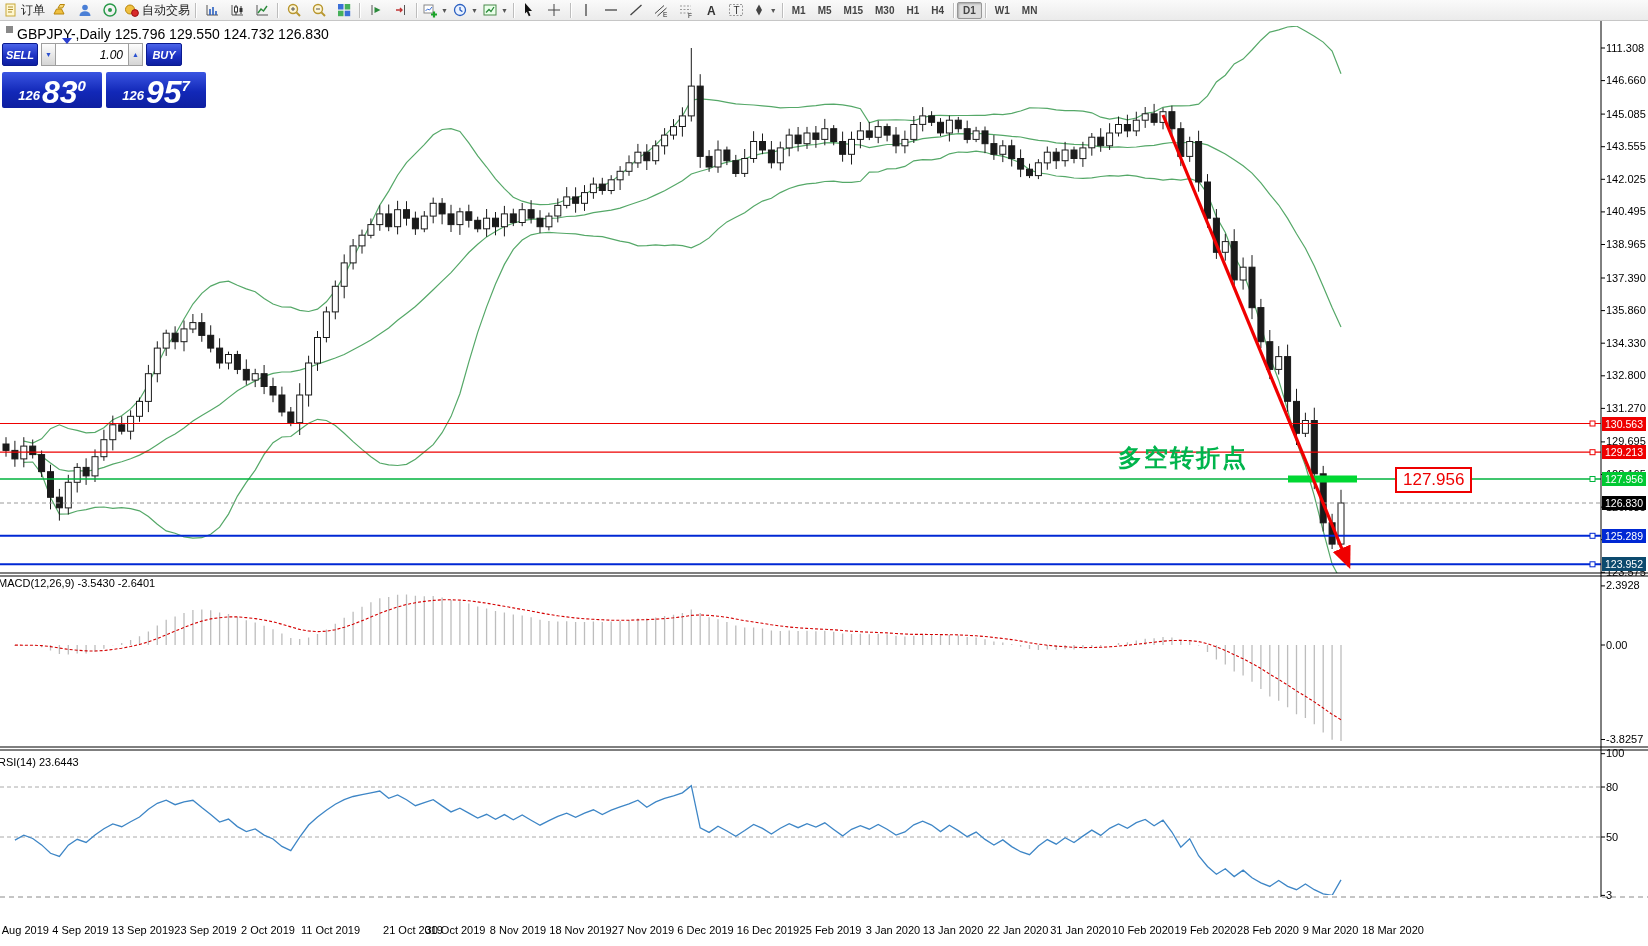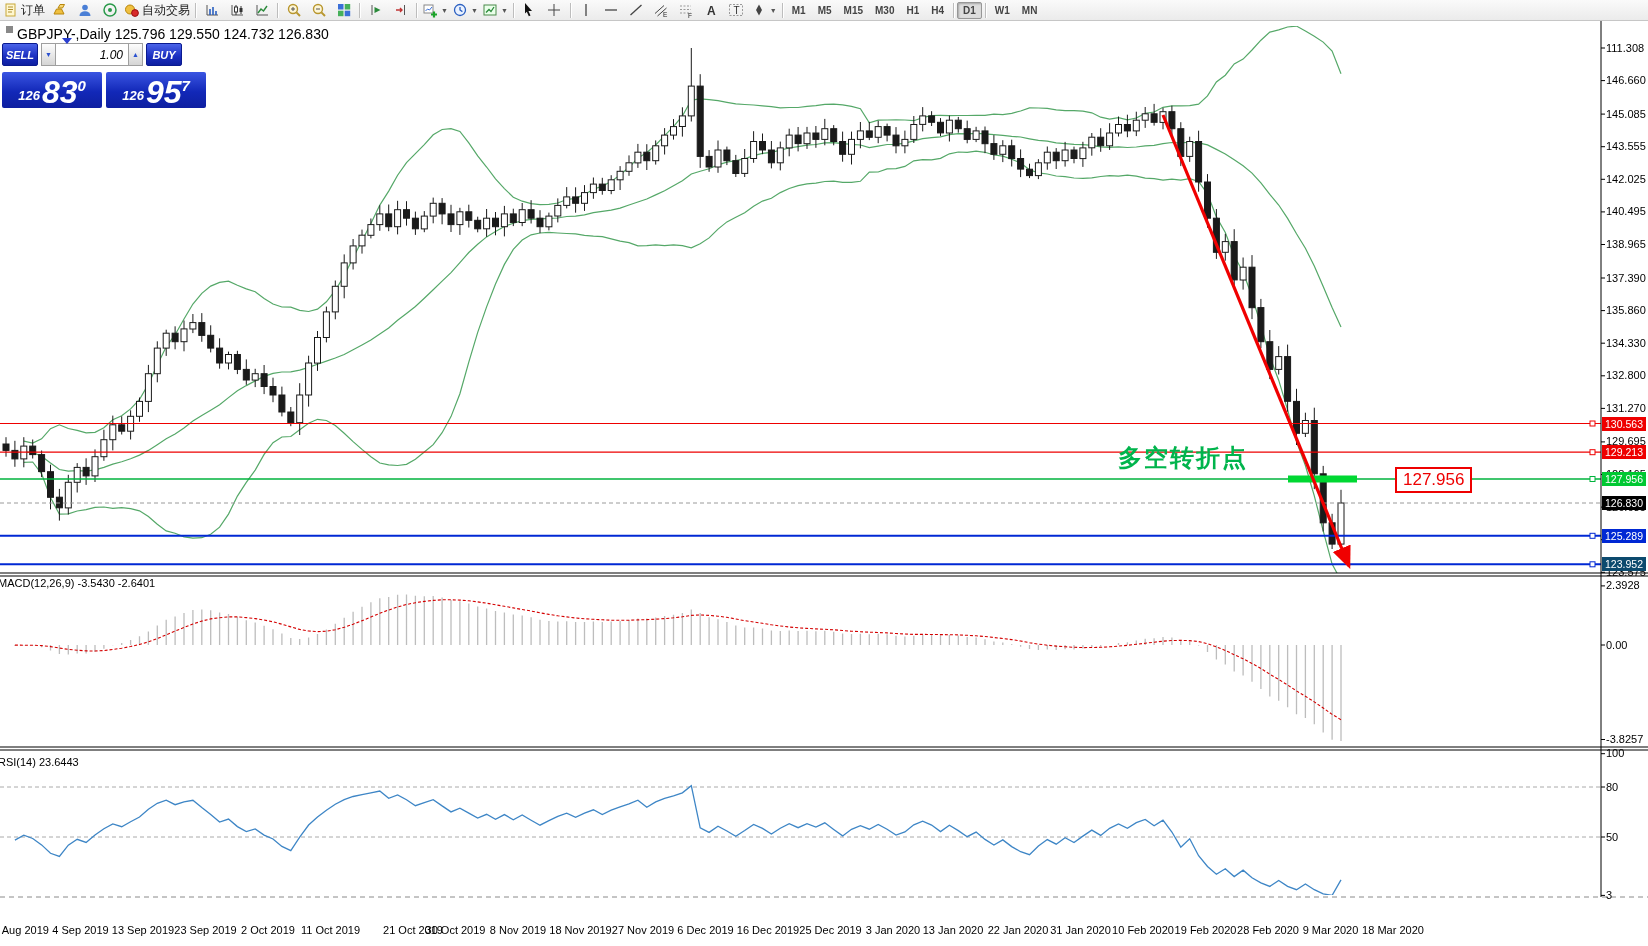--- a/index.html
+++ b/index.html
@@ -596,21 +596,21 @@
         <div class="date-label" style="left:163.5px">23 Sep 2019</div>
         <div class="date-label" style="left:226.0px">2 Oct 2019</div>
         <div class="date-label" style="left:288.5px">11 Oct 2019</div>
         <div class="date-label" style="left:371px">21 Oct 2019</div>
         <div class="date-label" style="left:413.5px">30 Oct 2019</div>
         <div class="date-label" style="left:476.0px">8 Nov 2019</div>
         <div class="date-label" style="left:538.5px">18 Nov 2019</div>
         <div class="date-label" style="left:601.0px">27 Nov 2019</div>
         <div class="date-label" style="left:663.5px">6 Dec 2019</div>
         <div class="date-label" style="left:726.0px">16 Dec 2019</div>
-        <div class="date-label" style="left:788.5px">25 Dec 2019</div>
+        <div class="date-label" style="left:788.5px">25 Feb 2019</div>
         <div class="date-label" style="left:851.0px">3 Jan 2020</div>
         <div class="date-label" style="left:911px">13 Jan 2020</div>
         <div class="date-label" style="left:976.0px">22 Jan 2020</div>
         <div class="date-label" style="left:1038.5px">31 Jan 2020</div>
         <div class="date-label" style="left:1101.0px">10 Feb 2020</div>
         <div class="date-label" style="left:1163.5px">19 Feb 2020</div>
         <div class="date-label" style="left:1226.0px">28 Feb 2020</div>
         <div class="date-label" style="left:1288.5px">9 Mar 2020</div>
         <div class="date-label" style="left:1351.0px">18 Mar 2020</div>
       </div>

